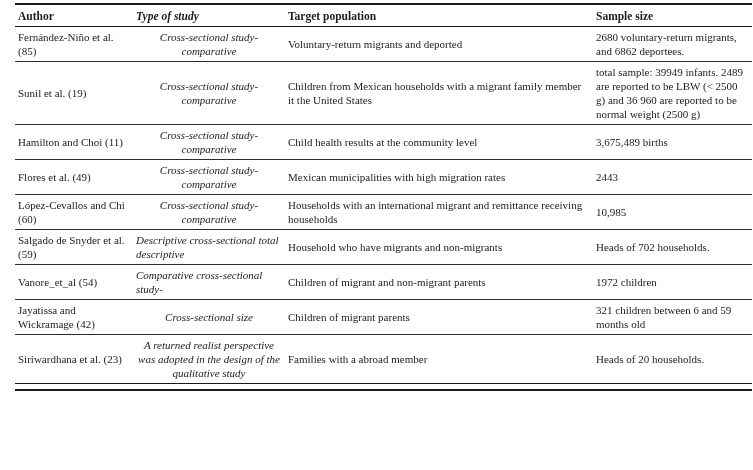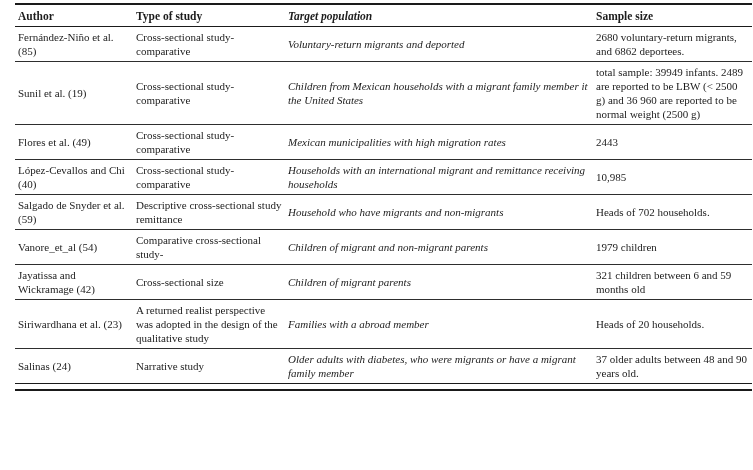--- a/index.html
+++ b/index.html
@@ -37,24 +37,24 @@
     font-size: 11.5px;
     vertical-align: middle;
   }
   td {
     padding: 3px 3px;
     border-bottom: 1px solid #2e2e2e;
     vertical-align: middle;
   }
   tbody tr:last-child td { border-bottom: none; }
   .col-author { width: 118px; }
-  .col-type { width: 152px; }
-  .col-population { width: 308px; font-style: italic; }
+  .col-type { width: 152px; font-style: italic; }
+  .col-population { width: 308px; }
   .col-sample { width: auto; }
-  td.align-center { text-align: left; }
+  td.align-center { text-align: center; }
   td.align-left { text-align: left; }
 </style>
 </head>
 <body>
 
 <div class="page">
   <div class="table-wrap">
     <table class="studies">
       <thead>
         <tr id="header-row">
@@ -71,57 +71,57 @@
             <td class="col-population">Voluntary-return migrants and deported</td>
             <td class="col-sample">2680 voluntary-return migrants, and 6862 deportees.</td>
           </tr>
           <tr>
             <td class="col-author">Sunil et al. (19)</td>
             <td class="col-type align-center">Cross-sectional study-comparative</td>
             <td class="col-population">Children from Mexican households with a migrant family member it the United States</td>
             <td class="col-sample">total sample: 39949 infants. 2489 are reported to be LBW (&lt; 2500 g) and 36 960 are reported to be normal weight (2500 g)</td>
           </tr>
           <tr>
+            <td class="col-author">Hamilton and Choi (11)</td>
+            <td class="col-type align-center">Cross-sectional study-comparative</td>
+            <td class="col-population">Child health results at the community level</td>
+            <td class="col-sample">3,675,489 births</td>
+          </tr>
+          <tr>
             <td class="col-author">Flores et al. (49)</td>
             <td class="col-type align-center">Cross-sectional study-comparative</td>
             <td class="col-population">Mexican municipalities with high migration rates</td>
             <td class="col-sample">2443</td>
           </tr>
           <tr>
-            <td class="col-author">López-Cevallos and Chi (40)</td>
+            <td class="col-author">López-Cevallos and Chi (60)</td>
             <td class="col-type align-center">Cross-sectional study-comparative</td>
             <td class="col-population">Households with an international migrant and remittance receiving households</td>
             <td class="col-sample">10,985</td>
           </tr>
           <tr>
             <td class="col-author">Salgado de Snyder et al. (59)</td>
-            <td class="col-type align-left">Descriptive cross-sectional study remittance</td>
+            <td class="col-type align-left">Descriptive cross-sectional total descriptive</td>
             <td class="col-population">Household who have migrants and non-migrants</td>
             <td class="col-sample">Heads of 702 households.</td>
           </tr>
           <tr>
             <td class="col-author">Vanore_et_al (54)</td>
             <td class="col-type align-left">Comparative cross-sectional study-</td>
             <td class="col-population">Children of migrant and non-migrant parents</td>
-            <td class="col-sample">1979 children</td>
+            <td class="col-sample">1972 children</td>
           </tr>
           <tr>
             <td class="col-author">Jayatissa and Wickramage (42)</td>
             <td class="col-type align-center">Cross-sectional size</td>
             <td class="col-population">Children of migrant parents</td>
             <td class="col-sample">321 children between 6 and 59 months old</td>
           </tr>
           <tr>
             <td class="col-author">Siriwardhana et al. (23)</td>
             <td class="col-type align-center">A returned realist perspective was adopted in the design of the qualitative study</td>
             <td class="col-population">Families with a abroad member</td>
             <td class="col-sample">Heads of 20 households.</td>
           </tr>
-          <tr>
-            <td class="col-author">Salinas (24)</td>
-            <td class="col-type align-left">Narrative study</td>
-            <td class="col-population">Older adults with diabetes, who were migrants or have a migrant family member</td>
-            <td class="col-sample">37 older adults between 48 and 90 years old.</td>
-          </tr>
         </tbody>
     </table>
   </div>
 </div>
 
 </body></html>

